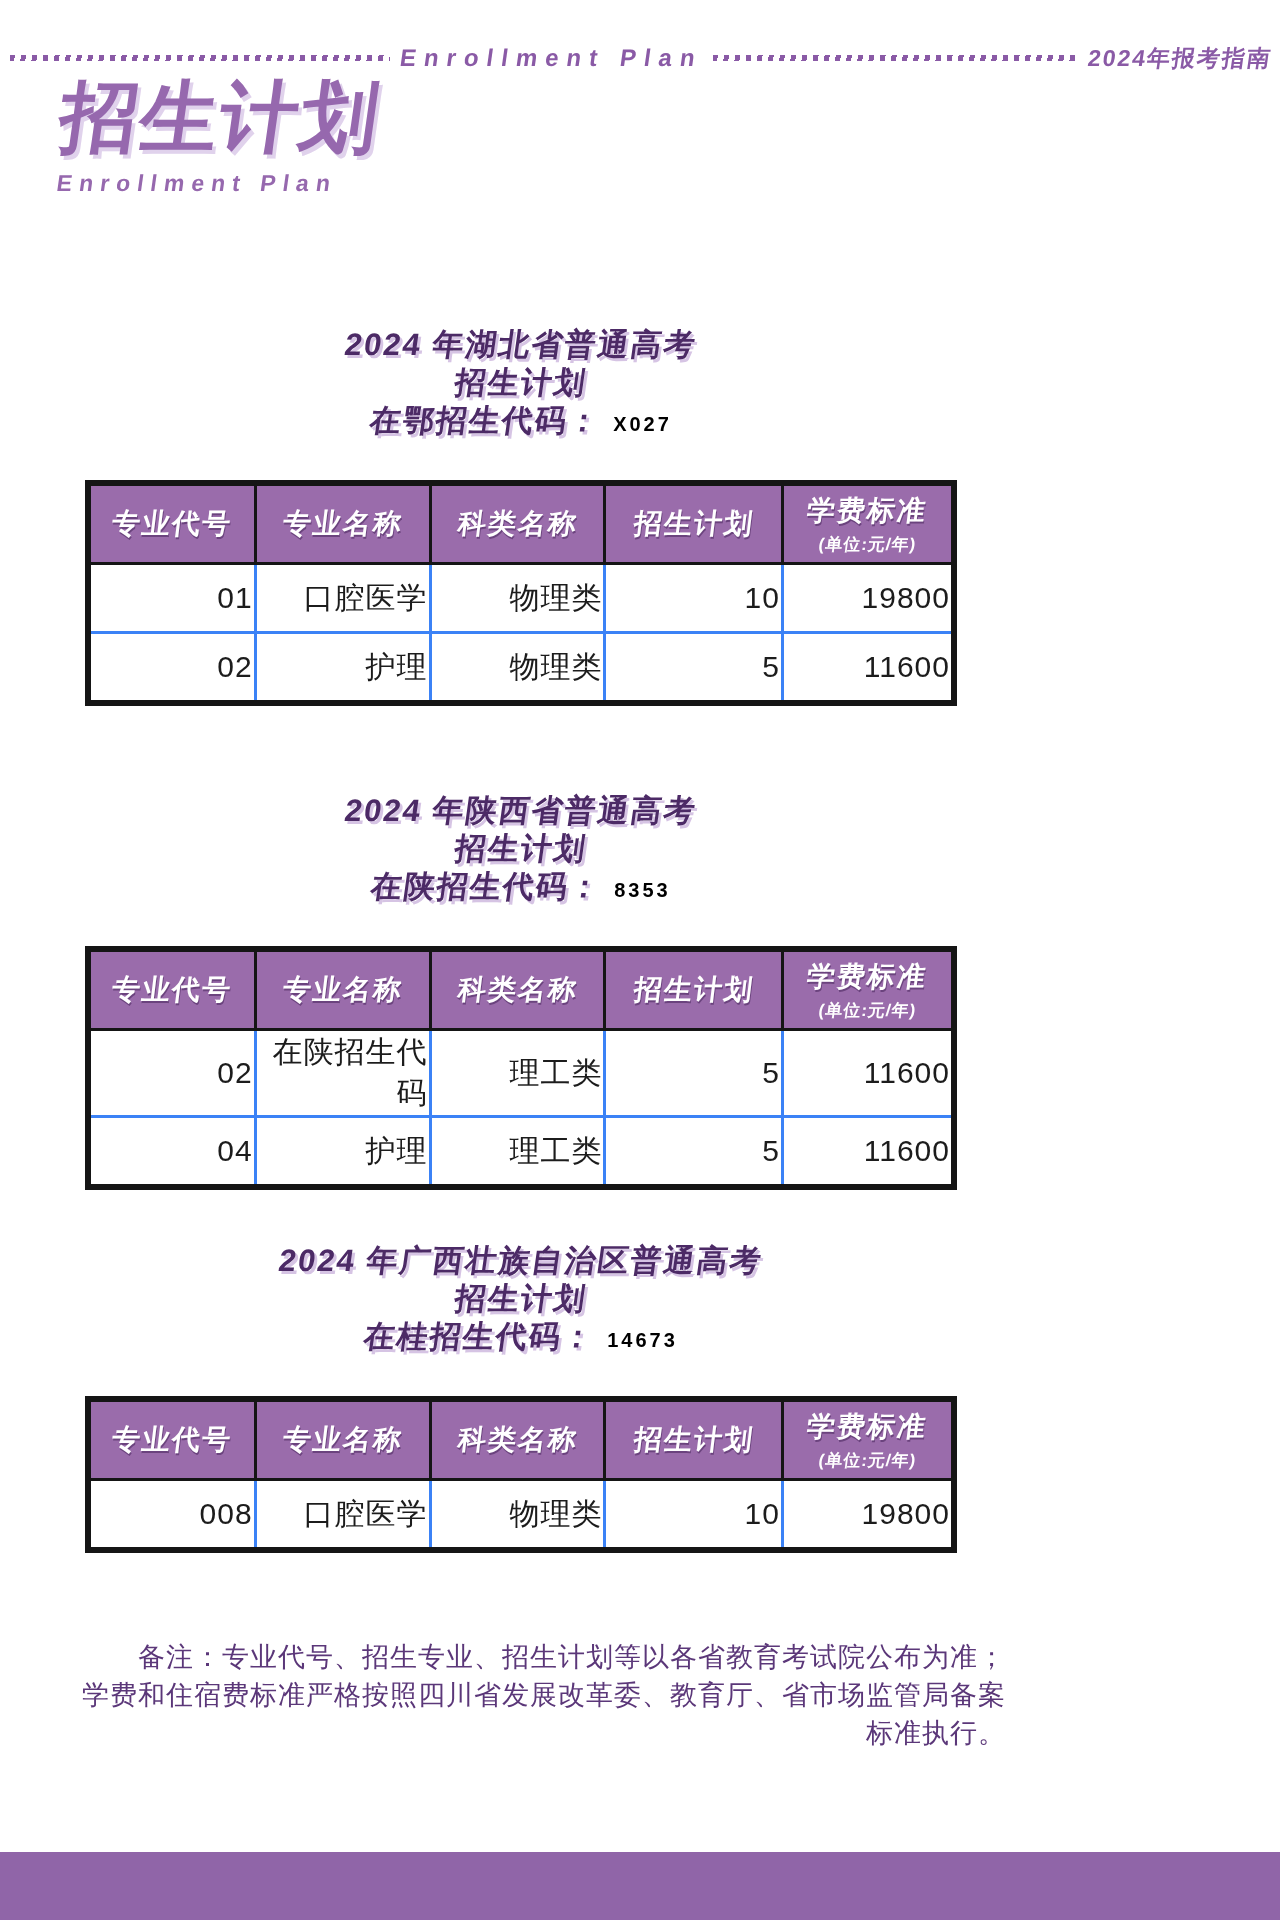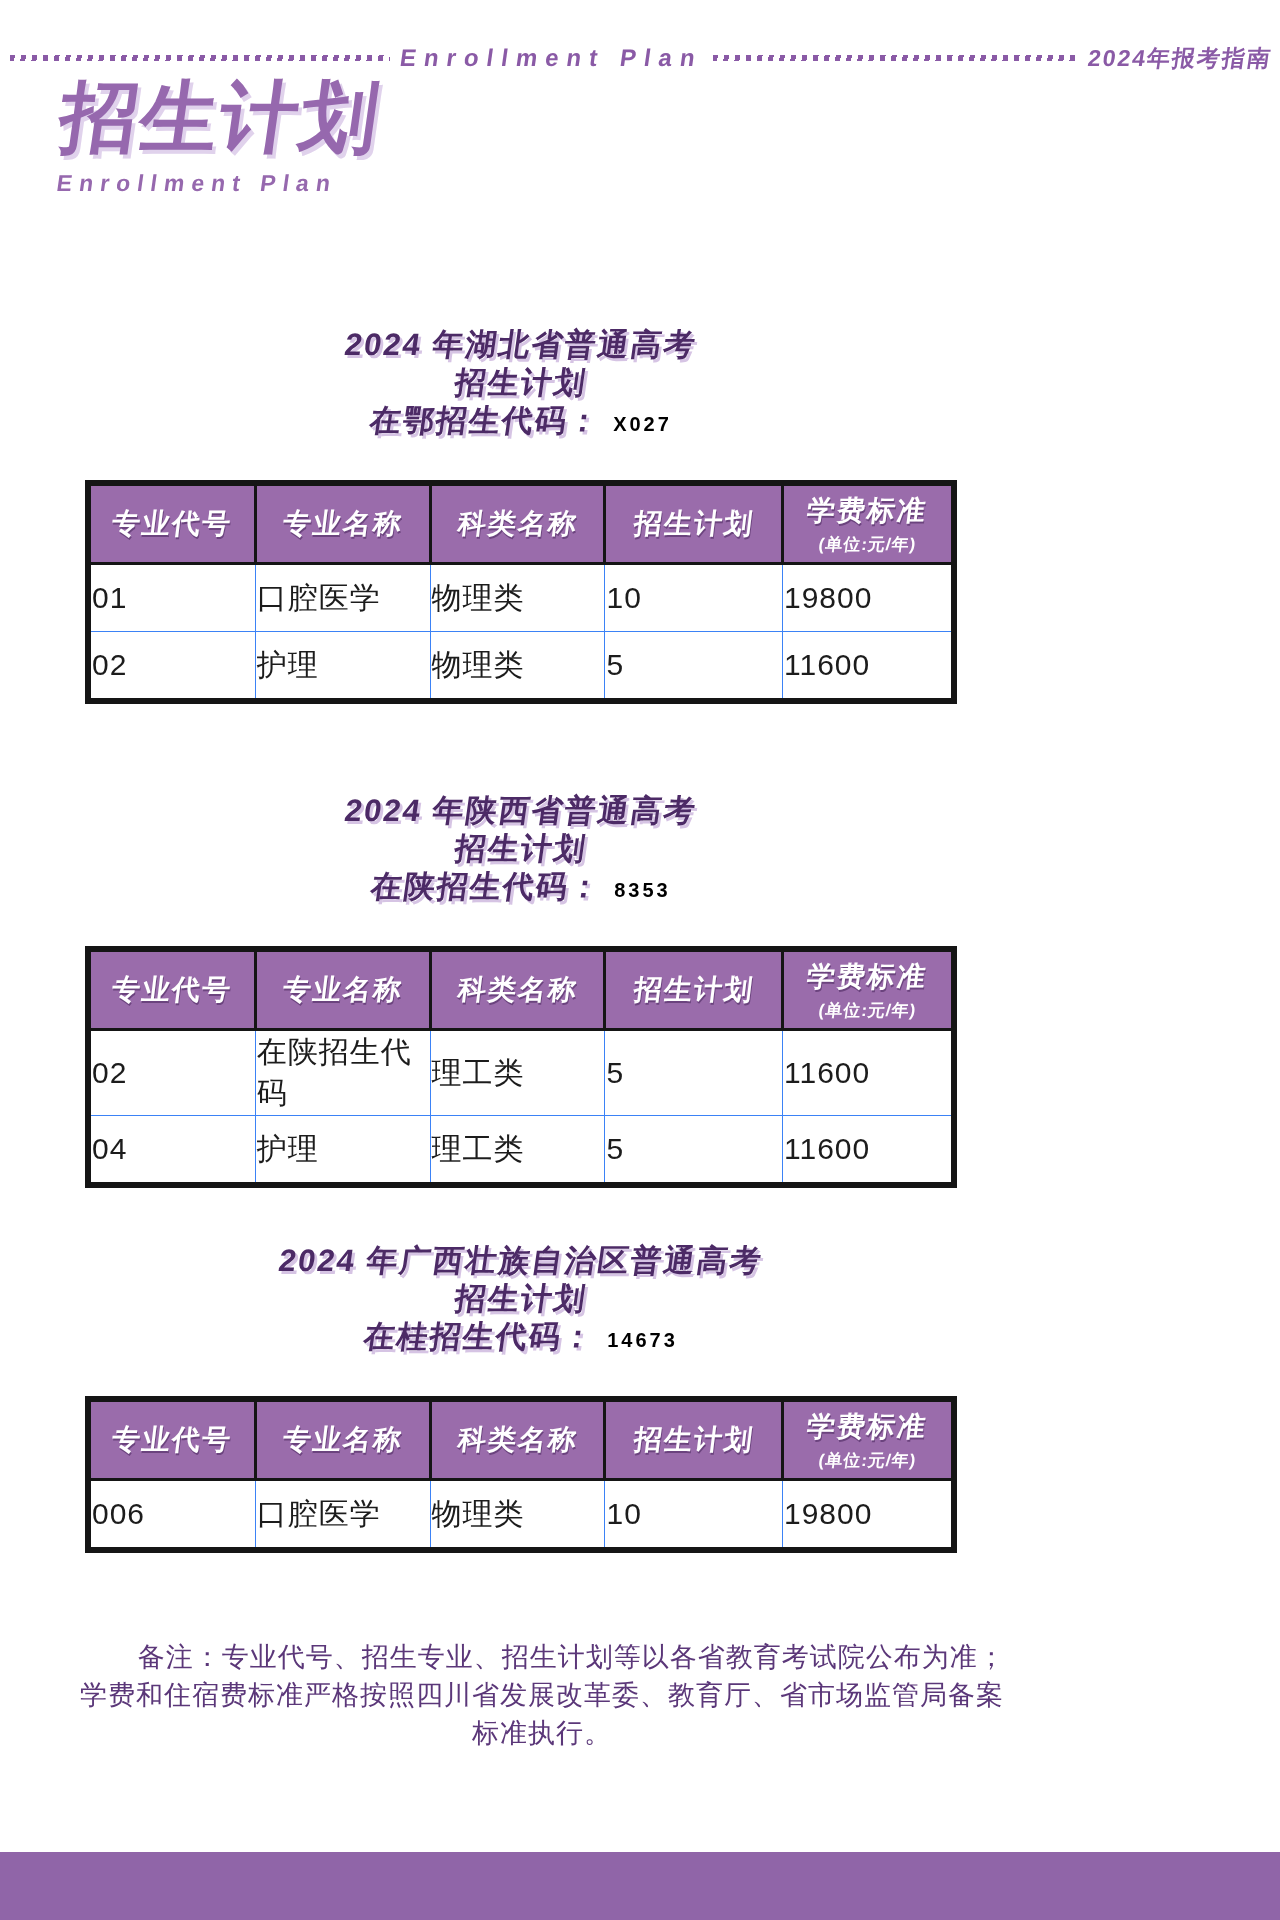--- a/index.html
+++ b/index.html
@@ -38,26 +38,26 @@
 
   
   .plan-table{width:100%;border-collapse:collapse;border:6px solid #151515;
               table-layout:fixed;background:#fff;margin-top:37px;}
   .plan-table th{background:#9a6cab;border:3px solid #151515;height:76px;
                  vertical-align:middle;padding:0;}
   .th-txt{display:inline-block;color:#ffffff;font-weight:bold;font-size:28px;
           letter-spacing:2px;transform:skewX(-7deg);text-shadow:1px 2px 0 rgba(70,35,90,.55);}
   .th-sub{display:block;color:#ffffff;font-weight:bold;font-size:17px;letter-spacing:1px;
           transform:skewX(-7deg);margin-top:3px;}
-  .plan-table td{border:1px solid #3b82f6;text-align:left;vertical-align:middle;
+  .plan-table td{border:3px solid #3b82f6;text-align:right;vertical-align:middle;
                  font-size:30px;color:#1c1c1c;height:64px;letter-spacing:1px;}
 
   
   .note{position:absolute;top:1638px;left:78px;width:928px;font-size:27px;line-height:38px;
-        color:#5b3779;text-indent:2.2em;letter-spacing:1px;text-align:center;margin:0;}
+        color:#5b3779;text-indent:2.2em;letter-spacing:1px;text-align:right;margin:0;}
   .bottom-bar{position:absolute;top:1852px;left:0;width:1280px;height:68px;background:#9065a8;}
 </style>
 </head>
 <body>
 
 <div class="page">
 
   <header class="topbar">
     <span class="dots dots-left"></span>
     <span class="topbar-center">Enrollment Plan</span>
@@ -187,21 +187,21 @@
         <tr>
           <th><span class="th-txt">专业代号</span></th>
           <th><span class="th-txt">专业名称</span></th>
           <th><span class="th-txt">科类名称</span></th>
           <th><span class="th-txt">招生计划</span></th>
           <th><span class="th-txt">学费标准</span><span class="th-sub">(单位:元/年)</span></th>
         </tr>
       </thead>
       <tbody>
         <tr>
-          <td>006</td>
+          <td>008</td>
           <td>口腔医学</td>
           <td>物理类</td>
           <td>10</td>
           <td>19800</td>
         </tr>
       </tbody>
     </table>
   </section>
 
   <p class="note">备注：专业代号、招生专业、招生计划等以各省教育考试院公布为准；学费和住宿费标准严格按照四川省发展改革委、教育厅、省市场监管局备案标准执行。</p>

